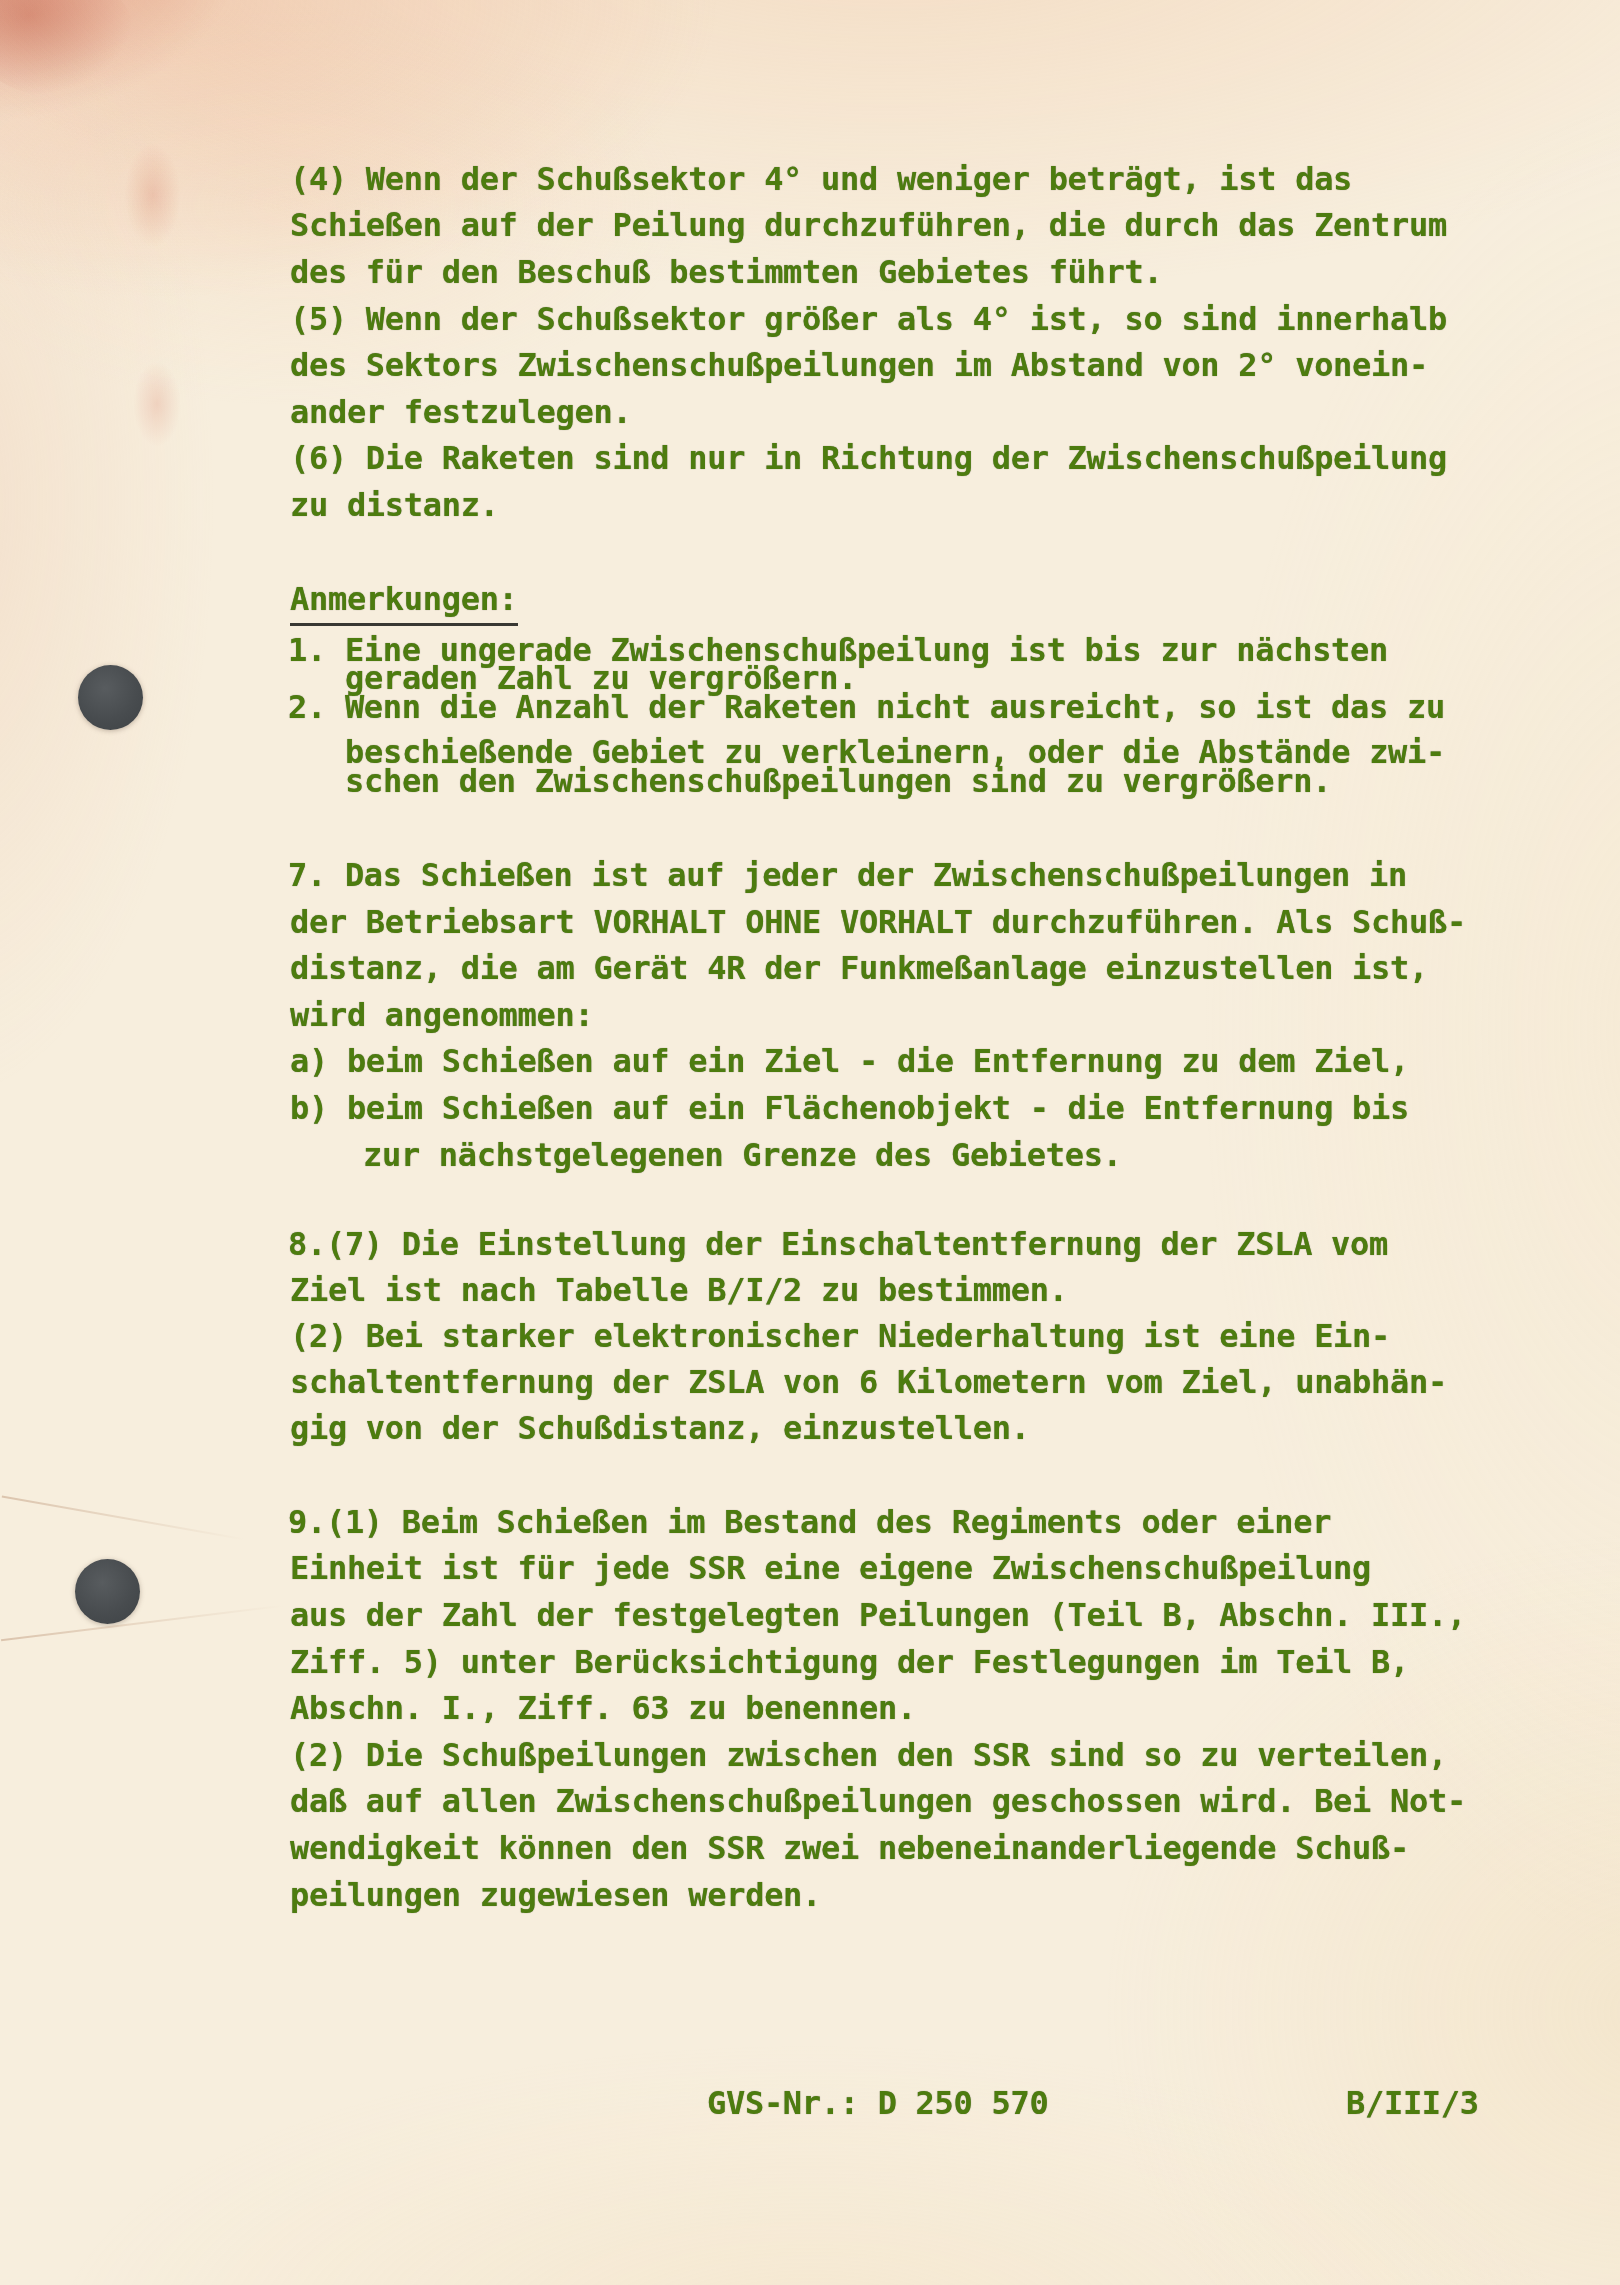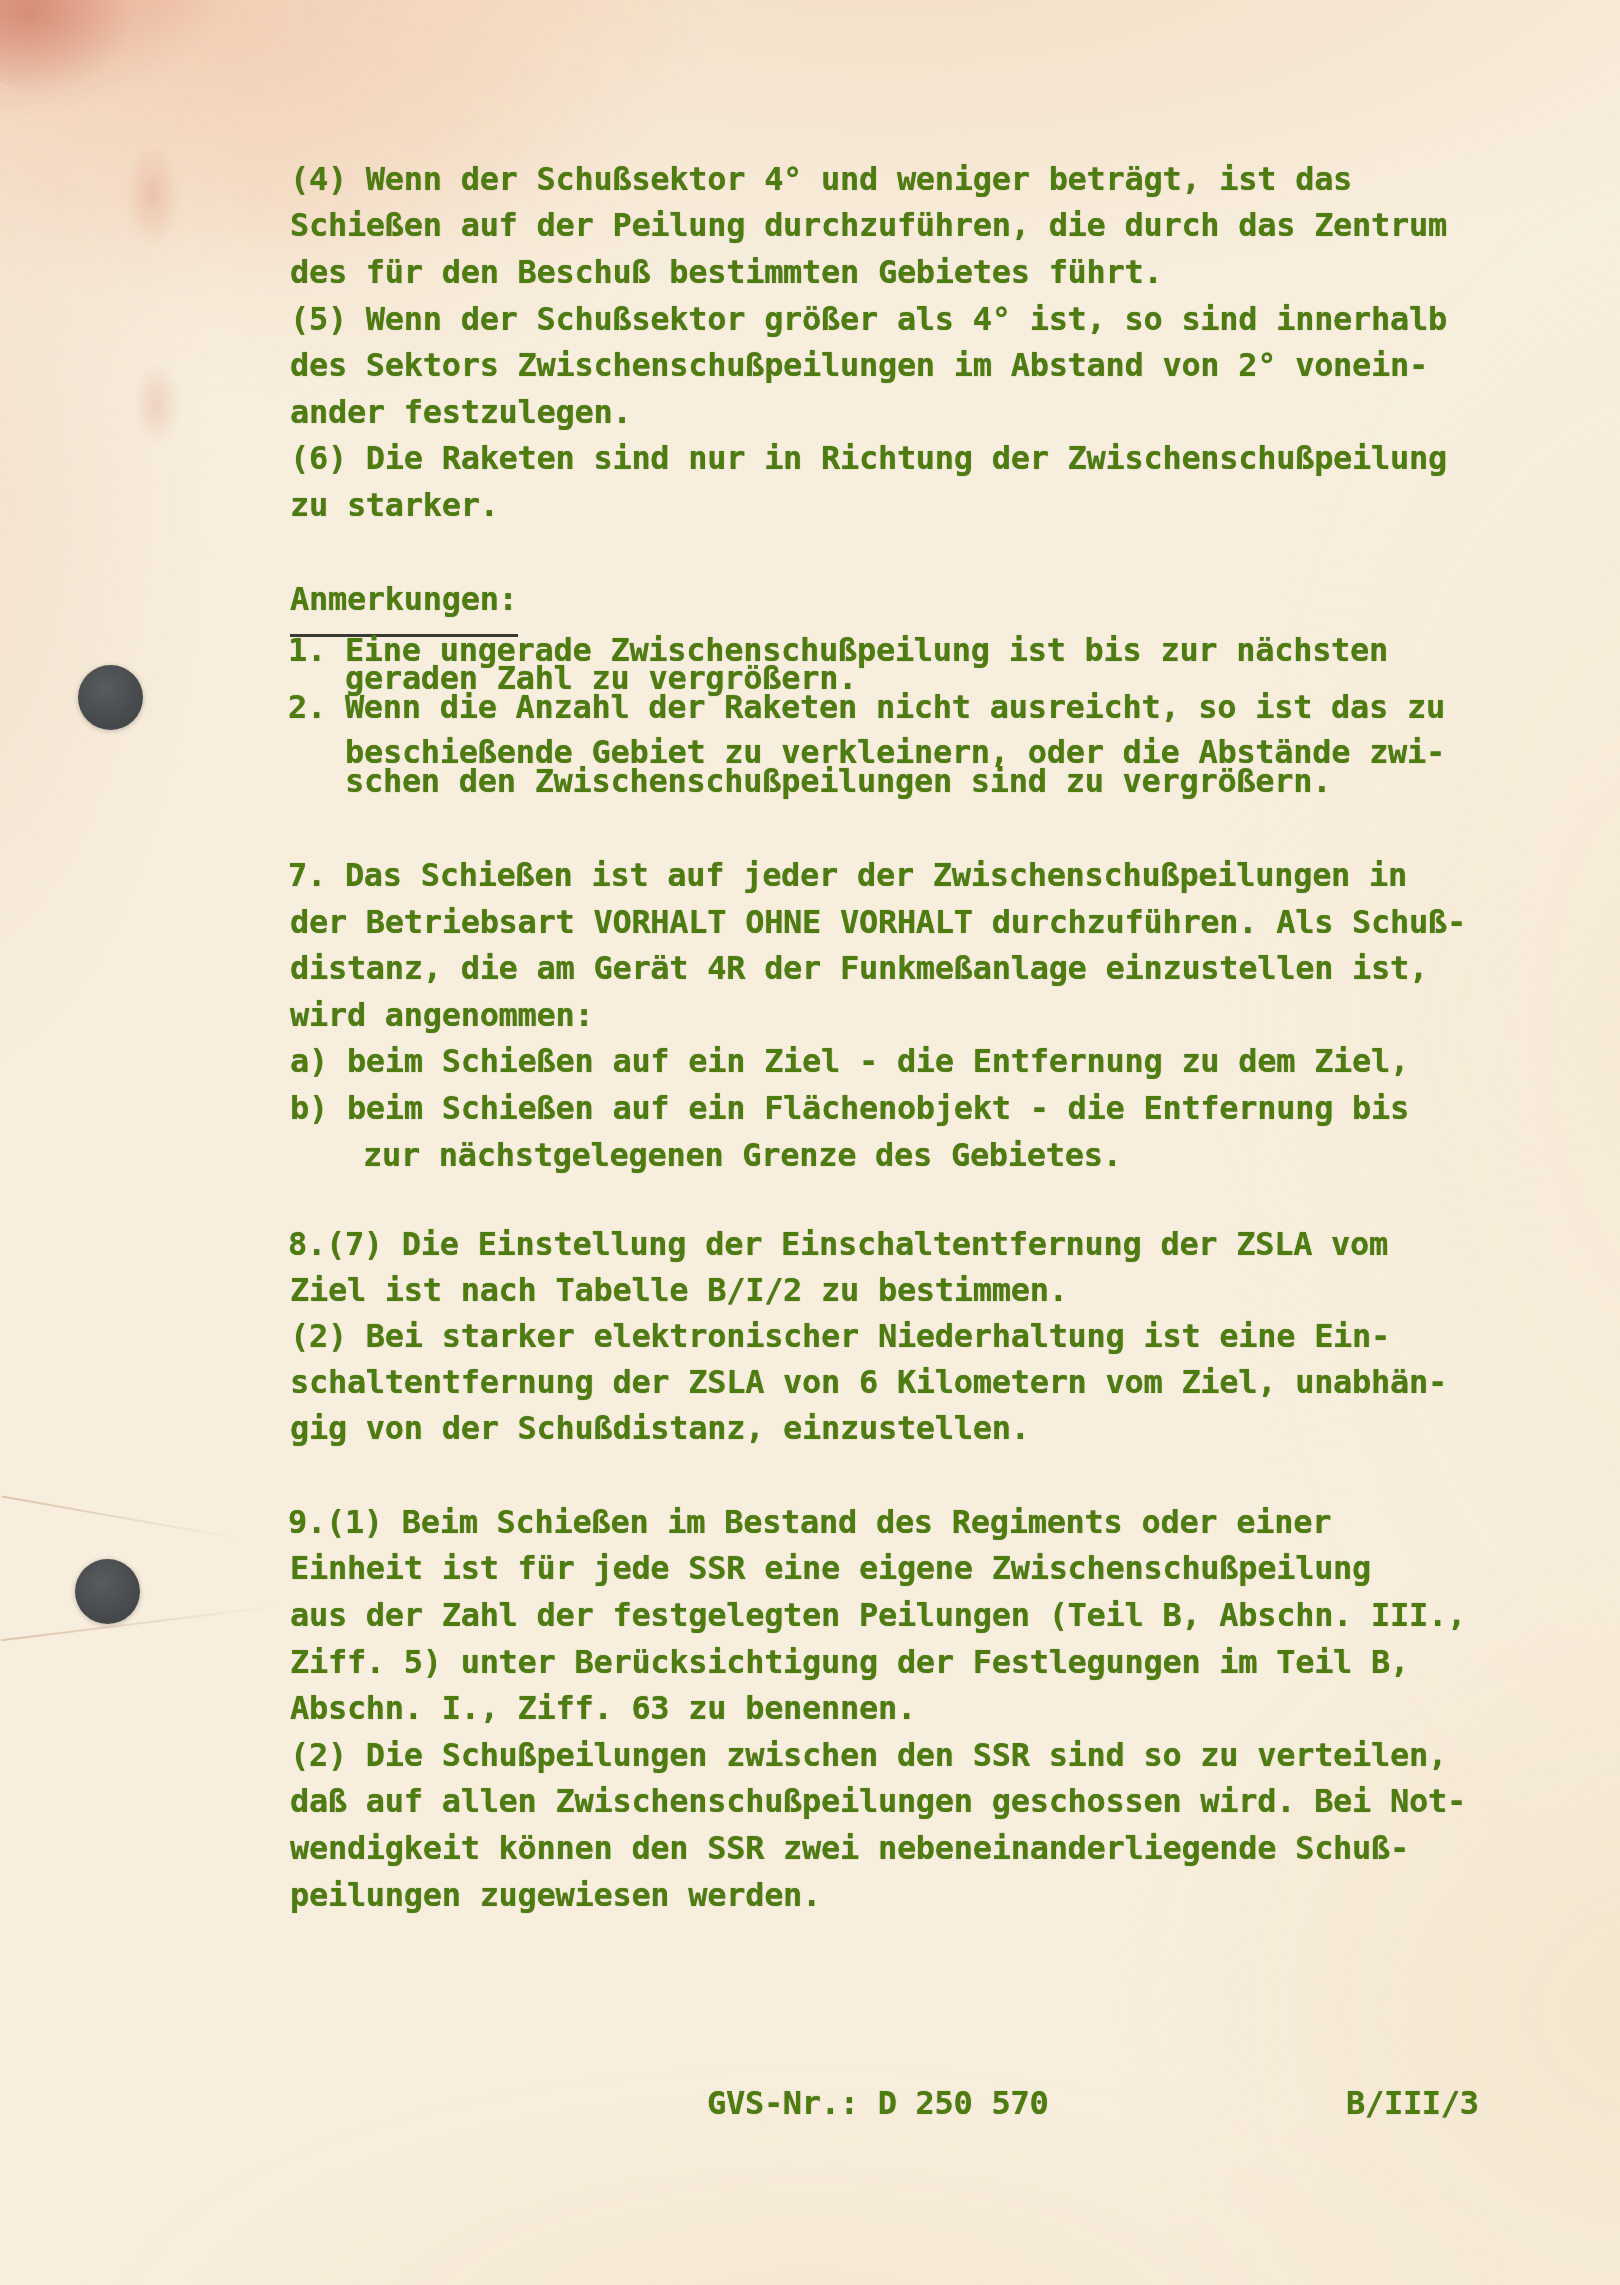--- a/index.html
+++ b/index.html
@@ -24,21 +24,21 @@
     white-space: pre;
     font-weight: 700;
     font-size: 32px;
     line-height: 39px;
     letter-spacing: -0.3px;
     color: #4d7c0f;
     text-shadow: 0 0 1px rgba(36,36,32,0.55);
   }
   .underlined {
     border-bottom: 3.8px solid rgba(36,36,32,0.9);
-    padding-bottom: 15px;
+    padding-bottom: 4px;
   }
   .hole {
     position: absolute;
     width: 65px; height: 65px;
     border-radius: 50%;
     background: radial-gradient(circle at 42% 36%, #585c5f 0%, #484c4f 55%, #3e4245 100%);
     box-shadow: 0 1px 4.8px rgba(90,70,55,0.35);
   }
   .speck {
     position: absolute;
@@ -68,21 +68,21 @@
 <div class="crease" style="left:0; top:1517px; width:247px; transform: rotate(10deg);"></div>
 <div class="crease" style="left:0; top:1622px; width:285px; transform: rotate(-7deg);"></div>
 
 <div class="ln" style="left:290px; top:160px;">(4) Wenn der Schußsektor 4° und weniger beträgt, ist das</div>
 <div class="ln" style="left:290px; top:206px;">Schießen auf der Peilung durchzuführen, die durch das Zentrum</div>
 <div class="ln" style="left:290px; top:253px;">des für den Beschuß bestimmten Gebietes führt.</div>
 <div class="ln" style="left:290px; top:300px;">(5) Wenn der Schußsektor größer als 4° ist, so sind innerhalb</div>
 <div class="ln" style="left:290px; top:346px;">des Sektors Zwischenschußpeilungen im Abstand von 2° vonein-</div>
 <div class="ln" style="left:290px; top:393px;">ander festzulegen.</div>
 <div class="ln" style="left:290px; top:439px;">(6) Die Raketen sind nur in Richtung der Zwischenschußpeilung</div>
-<div class="ln" style="left:290px; top:486px;">zu starker.</div>
+<div class="ln" style="left:290px; top:486px;">zu distanz.</div>
 
 <div class="ln underlined" style="left:290px; top:580px;">Anmerkungen:</div>
 
 <div class="ln" style="left:288px; top:631px;">1. Eine ungerade Zwischenschußpeilung ist bis zur nächsten</div>
 <div class="ln" style="left:345px; top:659px;">geraden Zahl zu vergrößern.</div>
 <div class="ln" style="left:288px; top:688px;text-align:right;">2. Wenn die Anzahl der Raketen nicht ausreicht, so ist das zu</div>
 <div class="ln" style="left:345px; top:733px;">beschießende Gebiet zu verkleinern, oder die Abstände zwi-</div>
 <div class="ln" style="left:345px; top:762px;">schen den Zwischenschußpeilungen sind zu vergrößern.</div>
 
 <div class="ln" style="left:288px; top:856px;">7. Das Schießen ist auf jeder der Zwischenschußpeilungen in</div>

